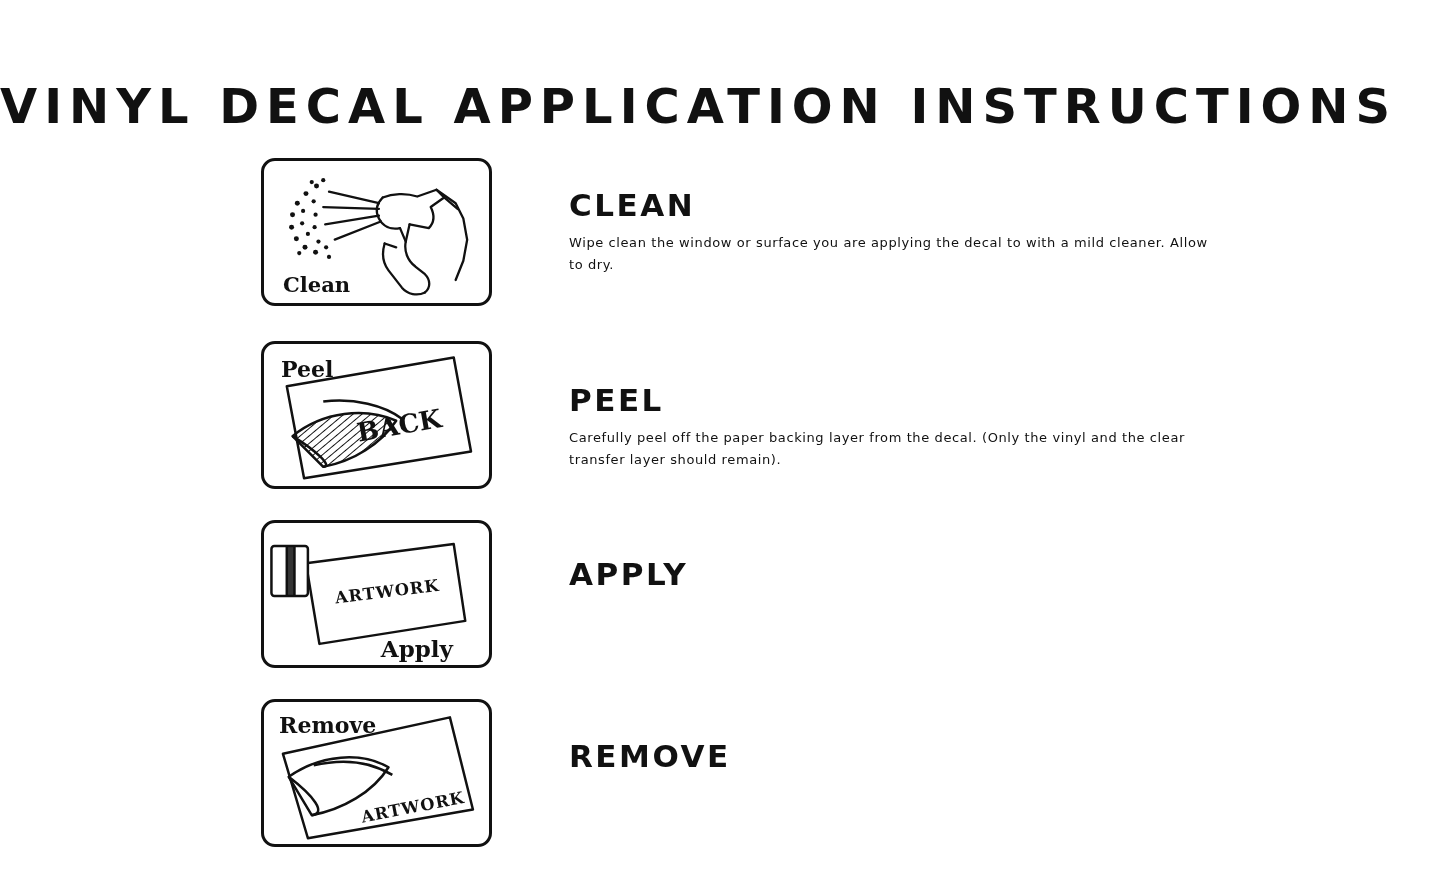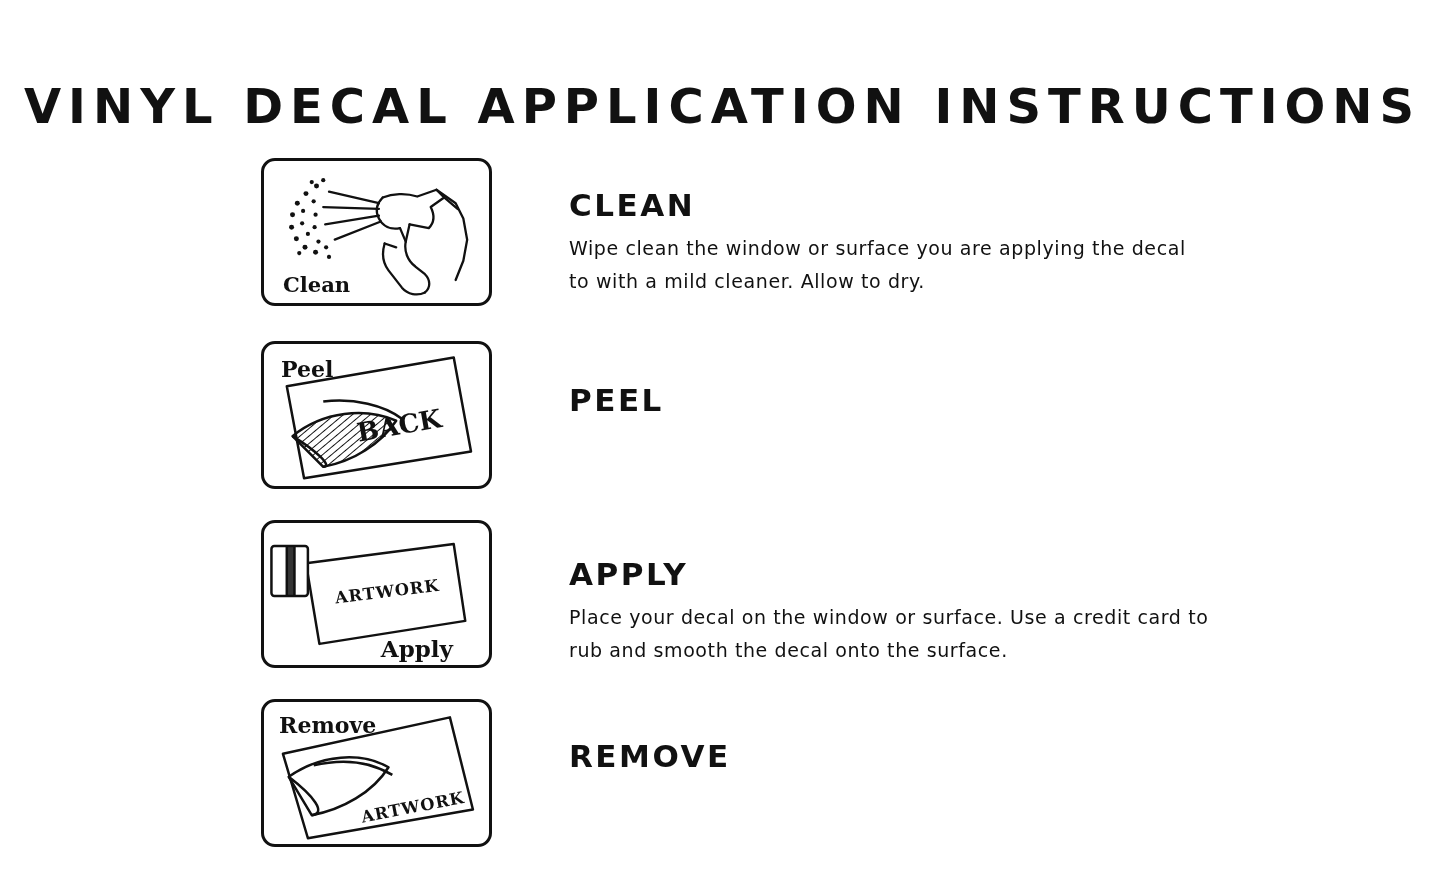--- a/index.html
+++ b/index.html
@@ -14,21 +14,20 @@
     color: #111111;
     overflow: hidden;
     position: relative;
   }
 
   .page-title {
     position: absolute;
     left: 0;
     top: 46px;
     width: 1445px;
-    text-align: center;
     font-family: "DejaVu Sans", sans-serif;
     font-size: 48px;
     font-weight: 700;
     letter-spacing: 7px;
     color: #111111;
     white-space: nowrap;
   }
 
   .steps {
     position: absolute;
@@ -73,21 +72,21 @@
     font-size: 31px;
     font-weight: 700;
     letter-spacing: 2.5px;
     color: #111111;
     margin: 0 0 10px 0;
     line-height: 1.1;
   }
 
   .step-body {
     font-family: "DejaVu Sans", sans-serif;
-    font-size: 19px;
+    font-size: 13px;
     font-weight: 400;
     letter-spacing: 0.6px;
     line-height: 1.72;
     color: #111111;
     margin: 0;
     max-width: 640px;
   }
 
   
   .step-1 .icon-box { top: 8px; }
@@ -186,20 +185,21 @@
           <path d="M60 60 C92 56 124 64 142 78" stroke-dasharray="0"></path>
         </g>
         <g transform="rotate(-10 140 80)">
           <text x="94" y="94" font-family="DejaVu Serif, serif" font-size="27" font-weight="bold" fill="#111111">BACK</text>
         </g>
         <text x="16" y="34" font-family="DejaVu Serif, serif" font-size="23" font-weight="bold" fill="#111111">Peel</text>
       </svg>
     </div>
     <div class="step-text">
       <div class="step-heading">PEEL</div>
+      <p class="step-body">Carefully peel off the paper backing layer from the decal. (Only the vinyl and the clear transfer layer should remain).</p>
     </div>
   </div>
 
   <div class="step s3 step-3">
     <div class="icon-box">
       <svg viewBox="0 0 231 148" xmlns="http://www.w3.org/2000/svg">
         <g fill="none" stroke="#111111" stroke-width="2.6" stroke-linejoin="round">
 
           <path d="M42 42 L196 22 L208 102 L56 126 Z"></path>
 
@@ -209,21 +209,20 @@
         </g>
         <rect x="22" y="24" width="8" height="52" fill="#111111" opacity="0.85"></rect>
         <g transform="rotate(-7 120 72)">
           <text x="72" y="78" font-family="DejaVu Serif, serif" font-size="17" font-weight="bold" letter-spacing="1" fill="#111111">ARTWORK</text>
         </g>
         <text x="120" y="140" font-family="DejaVu Serif, serif" font-size="24" font-weight="bold" fill="#111111">Apply</text>
       </svg>
     </div>
     <div class="step-text">
       <div class="step-heading">APPLY</div>
-      <p class="step-body">Place your decal on the window or surface. Use a credit card to rub and smooth the decal onto the surface.</p>
     </div>
   </div>
 
   <div class="step s4 step-4">
     <div class="icon-box">
       <svg viewBox="0 0 231 148" xmlns="http://www.w3.org/2000/svg">
         <g fill="none" stroke="#111111" stroke-width="2.6" stroke-linejoin="round">
 
           <path d="M18 54 L192 16 L216 112 L44 142 Z"></path>
 

